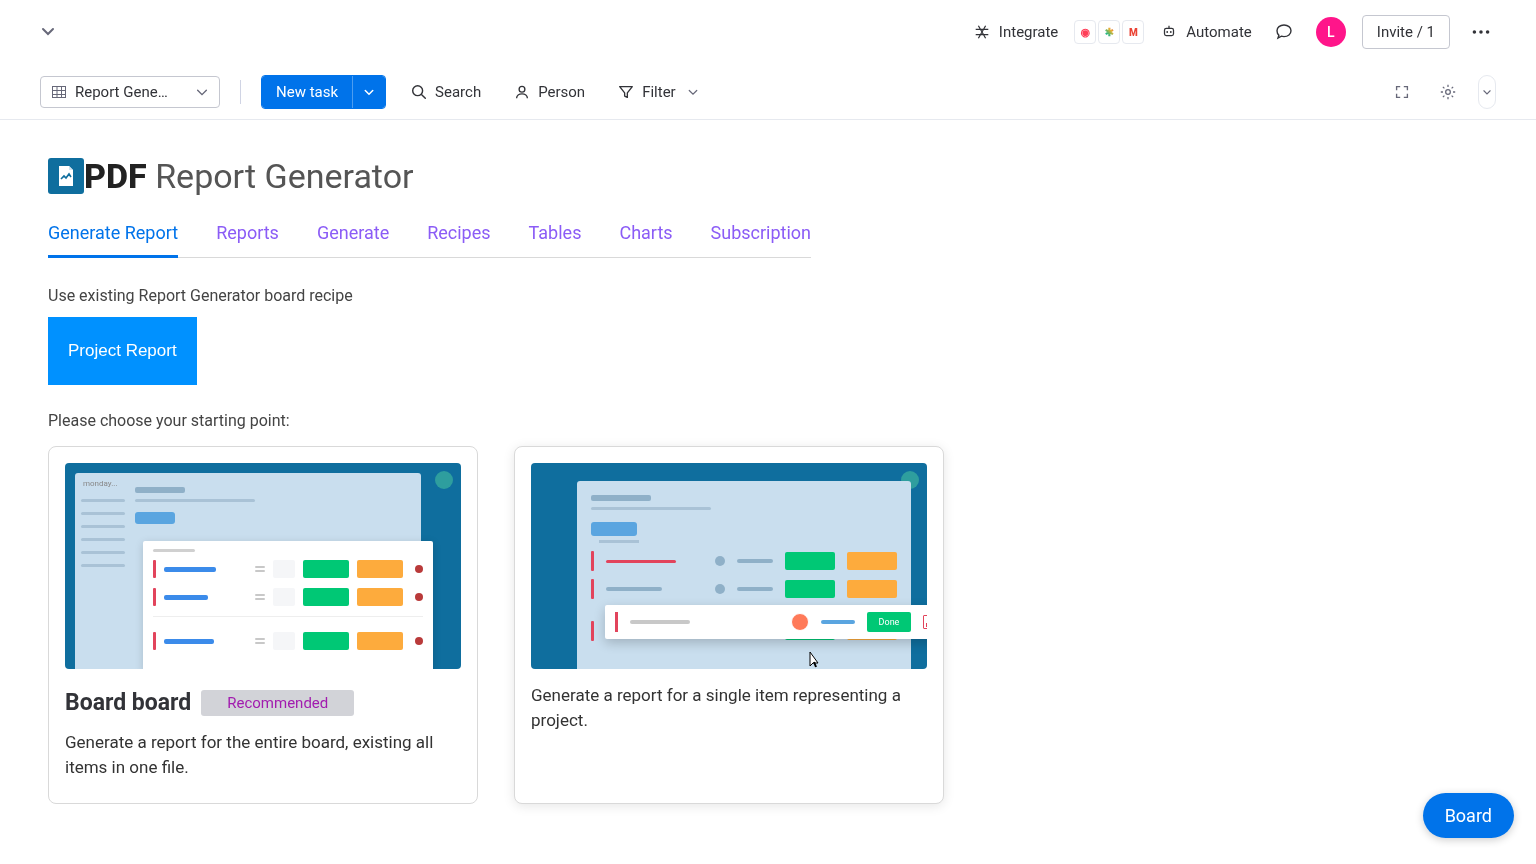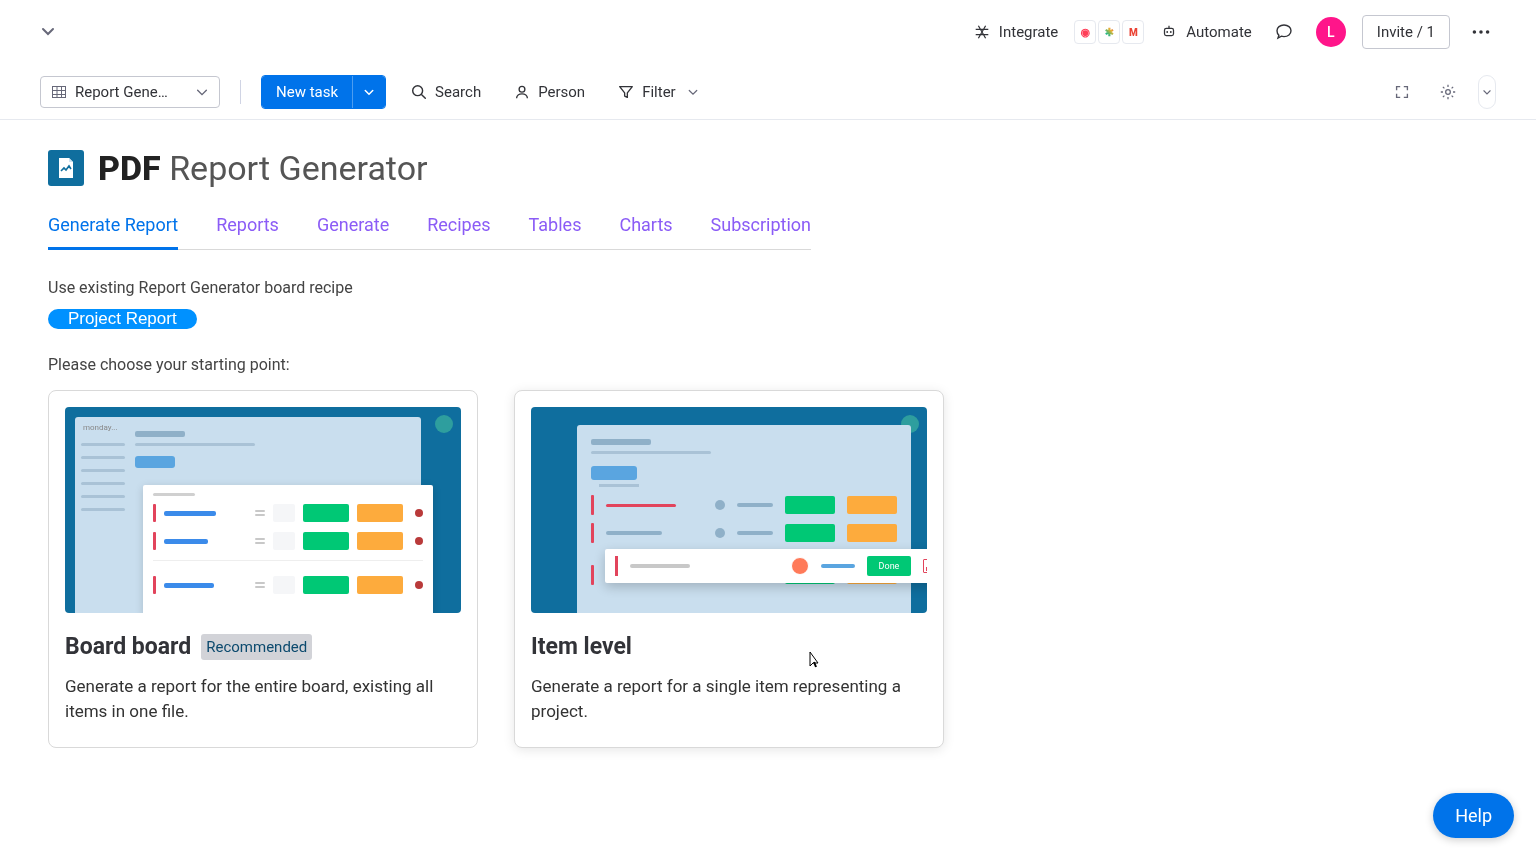--- a/index.html
+++ b/index.html
@@ -26,31 +26,31 @@
 .vsep{width:1px;height:24px;background:#d0d4e4;margin:0 4px;}
 .newtask{display:flex;align-items:stretch;border:1px solid #0073ea;border-radius:4px;overflow:hidden;}
 .newtask-main{background:#0073ea;color:#fff;padding:7px 14px;font-size:15px;cursor:pointer;}
 .newtask-caret{background:#0073ea;color:#fff;padding:7px 10px;border-left:1px solid rgba(255,255,255,.3);cursor:pointer;display:flex;align-items:center;}
 .tb-btn{display:flex;align-items:center;gap:7px;font-size:15px;cursor:pointer;padding:6px 8px;}
 .hdr2-right{margin-left:auto;display:flex;align-items:center;gap:14px;}
 .collapse-pill{width:18px;height:34px;border:1px solid #e6e9ef;border-radius:10px;display:flex;align-items:center;justify-content:center;cursor:pointer;}
 
 
 .main{padding:16px 48px;}
-.app-title{display:flex;align-items:center;gap:14px;margin-top:12px;}
+.app-title{display:flex;align-items:center;gap:0;margin-top:20px;}
 .app-logo{width:36px;height:36px;background:#0f6e9e;border-radius:3px;display:flex;align-items:center;justify-content:center;color:#fff;}
 .app-title h1{font-size:34px;font-weight:400;color:#555;}
 .app-title h1 b{font-weight:800;color:#222;}
 
 .tabs{display:flex;gap:38px;margin-top:26px;border-bottom:1px solid #d9d9d9;font-size:18px;width:fit-content;}
 .tab{padding-bottom:12px;cursor:pointer;color:#8b5cf6;}
 .tab.active{color:#0073ea;border-bottom:3px solid #0073ea;margin-bottom:-1px;}
 
 .subtext{font-size:16px;color:#444;margin-top:28px;}
-.recipe-btn{background:#0091ff;color:#fff;border:none;border-radius:10px;padding:0 20px;font-size:17px;margin-top:12px;cursor:pointer;}
+.recipe-btn{background:#0091ff;color:#fff;border:none;border-radius:0;padding:24px 20px;font-size:17px;margin-top:12px;cursor:pointer;}
 .choose-text{font-size:16px;color:#444;margin-top:26px;}
 
 .cards{display:flex;gap:36px;margin-top:16px;}
 .card{width:430px;border:1px solid #d9d9d9;border-radius:8px;padding:16px 16px 24px;cursor:pointer;background:#fff;}
 .card.hover{box-shadow:0 2px 12px rgba(0,0,0,.10);}
 .preview{height:206px;background:#0f6e9e;border-radius:4px;position:relative;overflow:hidden;}
 .preview .badge{position:absolute;top:8px;right:8px;width:18px;height:18px;background:#2e9e9e;border-radius:50%;}
 
 
 .bl-window{position:absolute;left:10px;top:10px;right:40px;bottom:0;background:#c9deee;border-radius:3px 3px 0 0;padding:6px 8px;}
@@ -82,21 +82,21 @@
 .bar-red2{width:3px;height:20px;background:#e2445c;border-radius:1px;}
 .tline{height:4px;background:#8fb0c8;border-radius:2px;}
 .tcell{width:50px;height:18px;border-radius:2px;}
 
 .il-popup{position:absolute;left:28px;top:124px;width:340px;height:34px;background:#fff;border-radius:2px;box-shadow:0 4px 12px rgba(0,0,0,.2);display:flex;align-items:center;padding:0 10px;gap:12px;}
 .il-popup .pline{width:60px;height:4px;background:#c8c8c8;border-radius:2px;}
 .il-popup .av{width:18px;height:18px;border-radius:50%;background:#ff7a59;border:1px solid #fff;}
 .il-popup .done{width:44px;height:20px;background:#00c875;border-radius:2px;color:#fff;font-size:9px;display:flex;align-items:center;justify-content:center;}
 
 .card h3{font-size:23px;font-weight:700;margin-top:20px;display:flex;align-items:center;gap:10px;}
-.badge-rec{background:#d2d3d8;color:#0c4a6e;font-size:15px;font-weight:400;padding:4px 5px;border-radius:3px;}
+.badge-rec{background:#d2d3d8;color:#a21caf;font-size:15px;font-weight:400;padding:4px 26px;border-radius:3px;}
 .card p{font-size:17px;color:#333;margin-top:14px;line-height:1.45;}
 
 .cursor{position:absolute;left:804px;top:650px;font-size:18px;pointer-events:none;}
 
 .help-btn{position:fixed;right:22px;bottom:26px;background:#0073ea;color:#fff;border-radius:24px;padding:12px 22px;font-size:18px;cursor:pointer;box-shadow:0 2px 8px rgba(0,0,0,.2);}
 
 svg{display:block;}
 </style>
 </head>
 <body>
@@ -360,26 +360,25 @@
               <div style="flex:1"></div>
             <div class="av"></div>
             <div class="pline" style="width:34px;background:#5aa5e0;"></div>
             <div class="done">Done</div>
             <div style="width:12px;height:14px;background:#fff;border:1px solid #e2445c;border-radius:1px;position:relative;">
                 <div style="position:absolute;bottom:1px;left:2px;right:2px;height:4px;background:#e2445c;"></div>
               </div>
           </div>
         </div>
       </div>
-      <h3>Item level</h3>
       <p>Generate a report for a single item representing a project.</p>
     </div>
   </div>
 </div>
 
 <div class="cursor">
   <svg width="20" height="22" viewBox="0 0 20 22">
       <path d="M6 2v14l3-3h5z" fill="#fff" stroke="#000" stroke-width="1"></path>
       <path d="M10 12l2 5" stroke="#000" stroke-width="2"></path>
     </svg>
 </div>
 
-<div class="help-btn"><span>Help</span></div>
+<div class="help-btn"><span>Board</span></div>
 
 </body></html>

